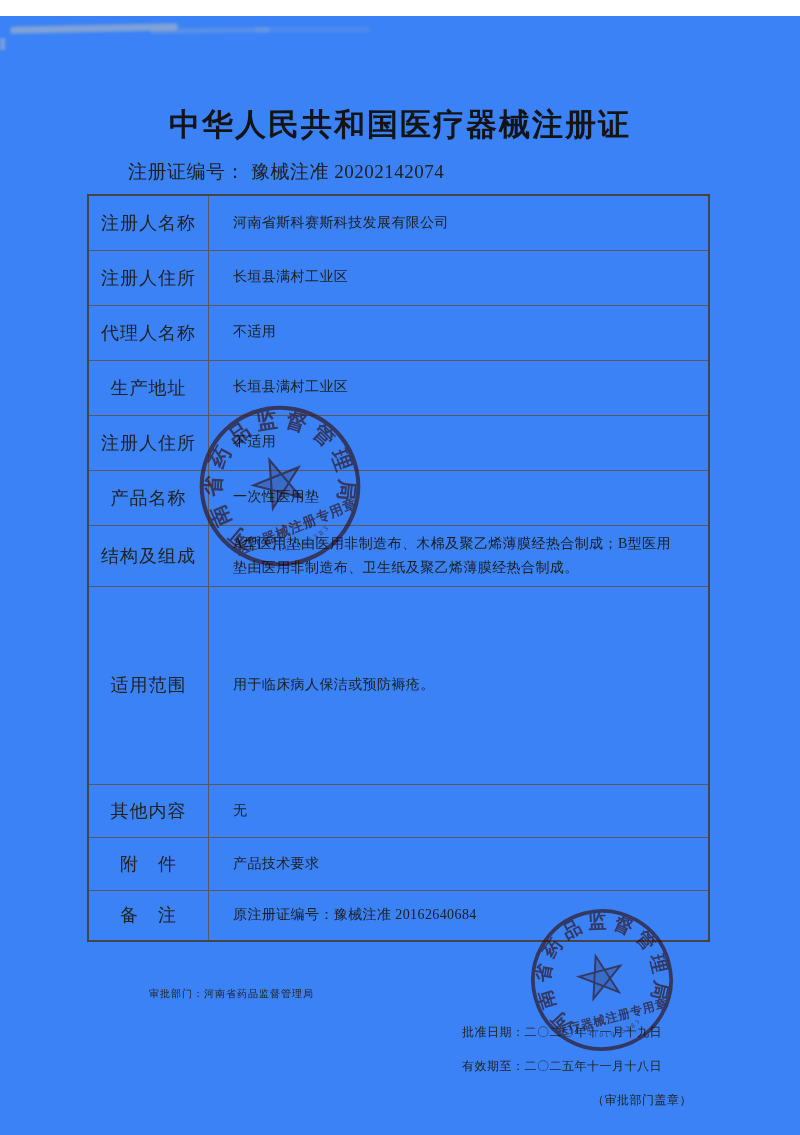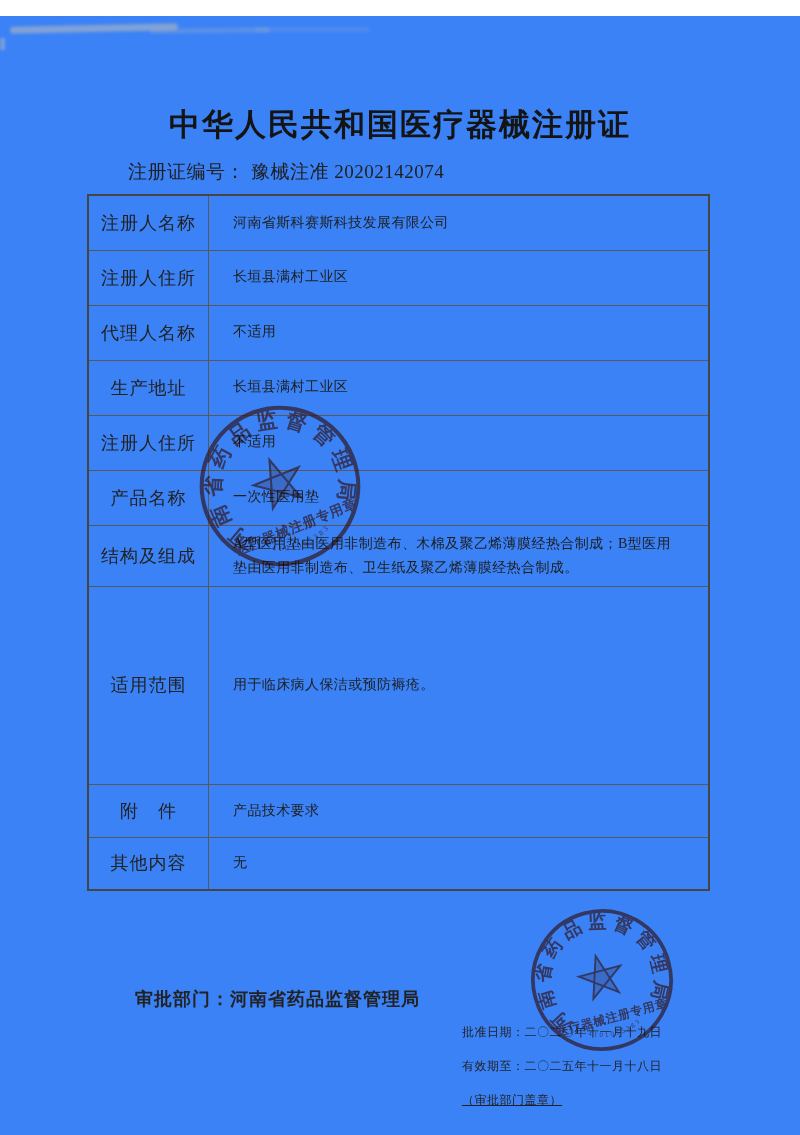--- a/index.html
+++ b/index.html
@@ -38,27 +38,27 @@
     font-size:14px;line-height:1.72;letter-spacing:.4px;color:#1e1e1e;
     padding:6px 24px;
   }
   tr.cert-row{height:55px;}
   tr.cert-row:nth-child(8){height:198px;}
   tr.cert-row:nth-child(9),tr.cert-row:nth-child(10){height:53px;}
   tr.cert-row:nth-child(11){height:51px;}
   tr.cert-row:nth-child(12){height:50px;}
 
   .footer-left{
-    position:absolute;left:135px;top:971px;font-size:18px;letter-spacing:1px;color:#222;font-weight:bold;
+    position:absolute;left:149px;top:971px;font-size:10px;letter-spacing:1px;color:#222;
   }
   .footer-right{
     position:absolute;left:462px;top:999px;width:232px;font-size:12px;
     letter-spacing:.5px;line-height:34px;color:#222;
   }
-  .footer-right .seal-note{text-align:left;padding-right:2px;text-decoration:underline;}
+  .footer-right .seal-note{text-align:right;padding-right:2px;}
 
   .seal{position:absolute;mix-blend-mode:multiply;opacity:.85;pointer-events:none;}
   .seal-center{left:195px;top:385px;width:170px;height:170px;transform:rotate(-22deg);}
   .seal-bottom{left:527px;top:889px;width:150px;height:150px;transform:rotate(-15deg);}
 </style>
 </head>
 <body>
 
 <div class="page">
 
@@ -110,29 +110,33 @@
       <td class="lbl">结构及组成</td>
       <td class="val">A型医用垫由医用非制造布、木棉及聚乙烯薄膜经热合制成；B型医用垫由医用非制造布、卫生纸及聚乙烯薄膜经热合制成。</td>
     </tr>
 
     <tr class="cert-row">
       <td class="lbl">适用范围</td>
       <td class="val">用于临床病人保洁或预防褥疮。</td>
     </tr>
 
     <tr class="cert-row">
+      <td class="lbl">其他内容</td>
+      <td class="val">无</td>
+    </tr>
+
+    <tr class="cert-row">
       <td class="lbl">附　件</td>
       <td class="val">产品技术要求</td>
     </tr>
 
     <tr class="cert-row">
-      <td class="lbl">其他内容</td>
-      <td class="val">无</td>
+      <td class="lbl">备　注</td>
+      <td class="val">原注册证编号：豫械注准 20162640684</td>
     </tr>
-
   </tbody>
   </table>
 
   <div class="footer-left">审批部门：河南省药品监督管理局</div>
 
   <div class="footer-right">
     <div>批准日期：二〇二〇年十一月十九日</div>
     <div>有效期至：二〇二五年十一月十八日</div>
     <div class="seal-note">（审批部门盖章）</div>
   </div>

